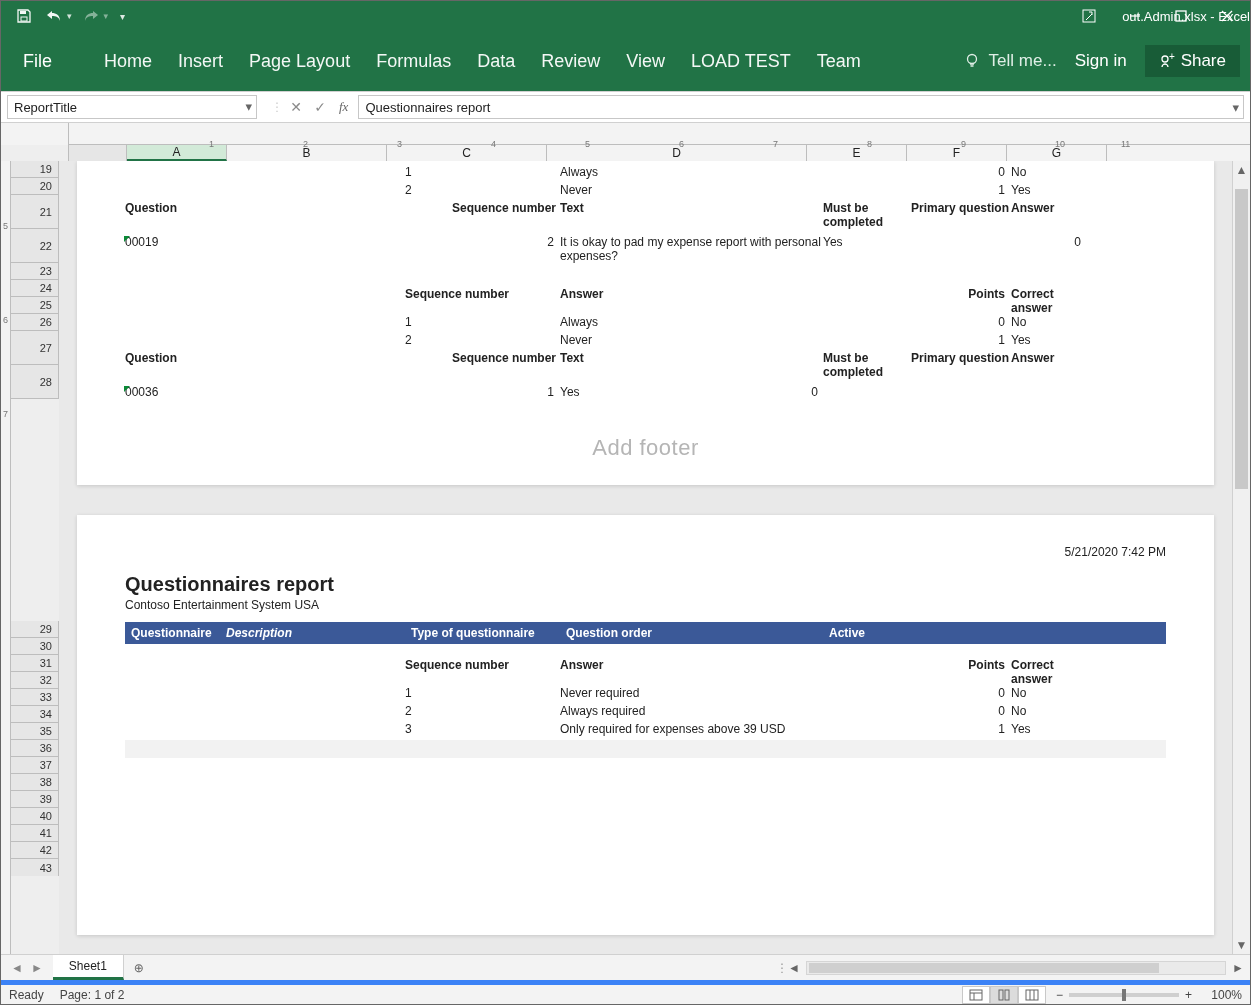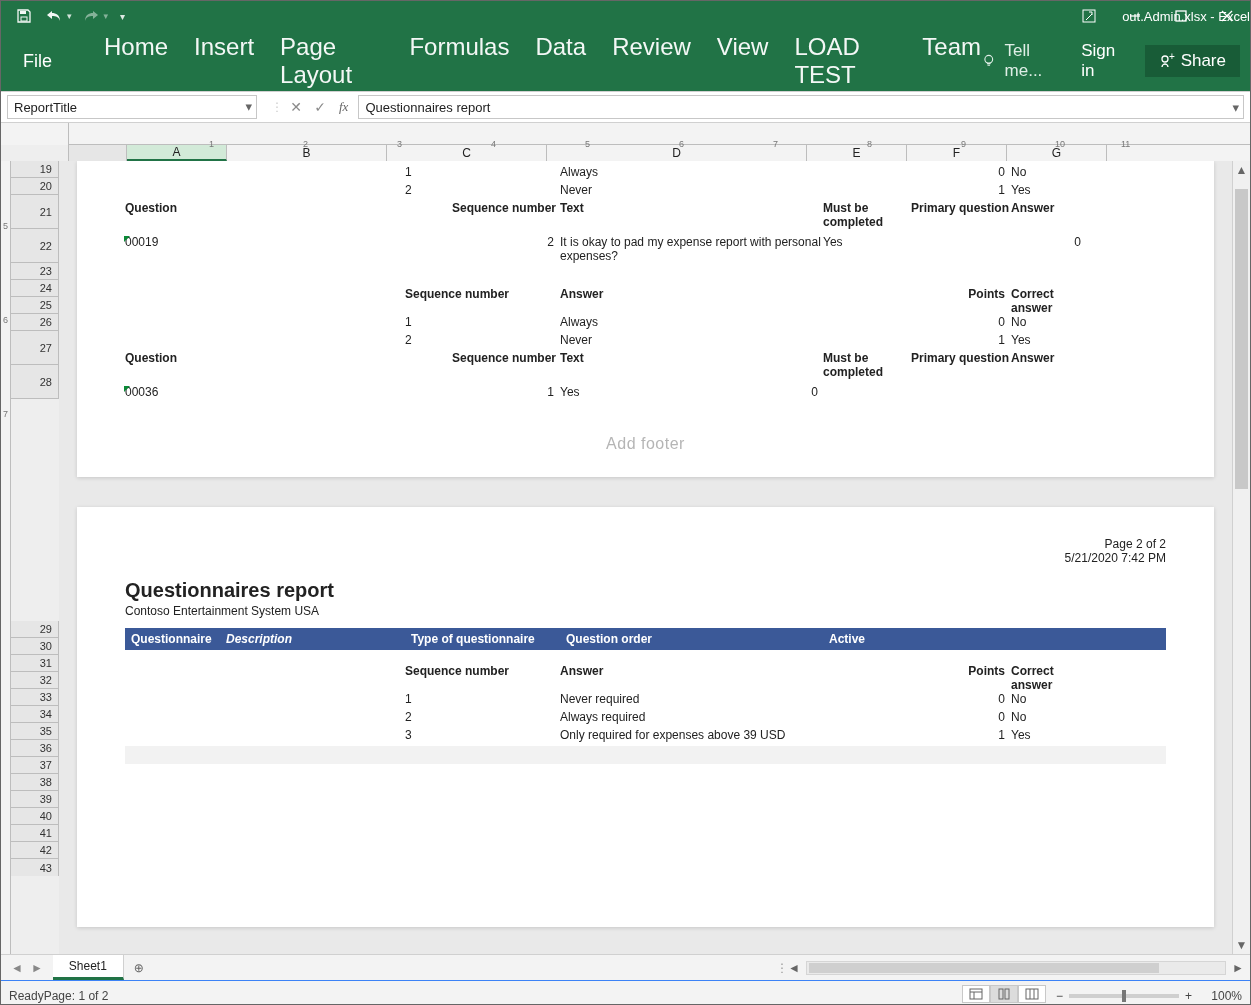--- a/index.html
+++ b/index.html
@@ -62,21 +62,21 @@
   }
   .ribbon .file-tab {
     background: var(--excel-green);
     padding: 0 22px;
     height: 100%;
     display:flex; align-items:center;
     font-size:18px;
     border-right:0;
   }
   .ribbon .tabs {
-    display:flex; gap:26px; margin-left:30px; font-size:24px;
+    display:flex; gap:26px; margin-left:30px; font-size:18px;
   }
   .ribbon .tabs .tab { cursor:default; opacity:.95; }
   .ribbon .right { margin-left:auto; display:flex; align-items:center; gap:18px; padding-right:10px; font-size:17px;}
   .tell-me { display:flex; align-items:center; gap:8px; color:#dfeee6; font-size:17px;}
   .share-btn { background: var(--excel-green-dark); padding:6px 14px; display:flex; align-items:center; gap:6px; border-radius:0;}
 
   
   .formula-bar-wrap {
     border-top:1px solid #d0d0d0;
     border-bottom:1px solid #d0d0d0;
@@ -202,21 +202,21 @@
   .cF{flex:0 0 100px;}
   .cG{flex:0 0 70px; text-align:right;}
   .num-right{ text-align:right; padding-right:6px;}
   .green-tri { position:relative; }
   .green-tri::before{
     content:""; position:absolute; left:-1px; top:1px; width:0;height:0;
     border-top:6px solid #0b8a38; border-right:6px solid transparent;
   }
   .footer-watermark{
     color:var(--footer-watermark);
-    font-size:16px;
+    font-size:22px;
     text-align:center;
     margin:16px 0 0 0;
     letter-spacing:.5px;
   }
   .sel-highlight {
     background: #f2f2f2;
   }
 
   
   .vscroll {
@@ -247,23 +247,23 @@
   .hscroll { flex:1; display:flex; align-items:center; justify-content:flex-end; padding:0 4px;}
   .hscroll .track{ flex:0 0 420px; height:14px; background:#eaeaea; border:1px solid #d5d5d5; position:relative; margin:0 4px;}
   .hscroll .thumb{ position:absolute; left:2px; top:1px; bottom:1px; width:350px; background:#cfcfcf;}
   .hscroll .arrow{ width:16px; text-align:center; color:#666;}
   .split-grip{ width:10px; color:#999; text-align:center;}
 
   
   .status-bar{
     height:24px;
     background:#f3f3f3;
-    border-top:1px solid #3b82f6;
-    display:flex;
-    align-items:flex-end;
+    border-top:5px solid #3b82f6;
+    display:flex;
+    align-items:center;
     font-size:12px;
     color:#444;
     padding:1px 8px;
   }
   .status-bar .spacer{flex:1;}
   .view-btns{ display:flex; gap:0; margin-right:10px;}
   .view-btn{ width:28px; height:18px; border:1px solid #c8c8c8; display:flex; align-items:center; justify-content:center; background:#fff;}
   .view-btn.active{ background:#dcdcdc;}
   .zoom{ display:flex; align-items:center; gap:6px;}
   .zoom .slider{ width:110px; height:4px; background:#cfcfcf; position:relative;}
@@ -535,21 +535,20 @@
           <div class="cC num-right">1</div>
           <div class="cE">Yes</div>
           <div class="cF"></div>
           <div class="cG">0</div>
         </div>
       </div>
       <div class="footer-watermark">Add footer</div>
     </div>
 
     <div class="paper page2">
-      <div class="page-meta">Page 2 of 2</div>
       <div class="page-meta">5/21/2020 7:42 PM</div>
       <div style="height:14px"></div>
       <div class="rep-title">Questionnaires report</div>
       <div class="rep-subtitle">Contoso Entertainment System USA</div>
 
       <div class="blue-header">
         <div class="bh-q">Questionnaire</div>
         <div class="bh-desc">Description</div>
         <div class="bh-type">Type of questionnaire</div>
         <div class="bh-order">Question order</div>
@@ -621,21 +620,21 @@
     <span class="arrow">◄</span>
     <div class="track">
         <div class="thumb"></div>
       </div>
     <span class="arrow">►</span>
   </div>
 </div>
 
 <div class="status-bar">
   <span>Ready</span>
-  <span style="">Page: 1 of 2</span>
+  <span style="margin-left:16px">Page: 1 of 2</span>
   <span class="spacer"></span>
   <div class="view-btns">
     <div class="view-btn">
       <svg width="14" height="12">
           <rect x="1" y="1" width="12" height="10" fill="none" stroke="#666"></rect>
           <line x1="1" y1="4" x2="13" y2="4" stroke="#666"></line>
           <line x1="5" y1="4" x2="5" y2="11" stroke="#666"></line>
         </svg>
     </div>
     <div class="view-btn active">

